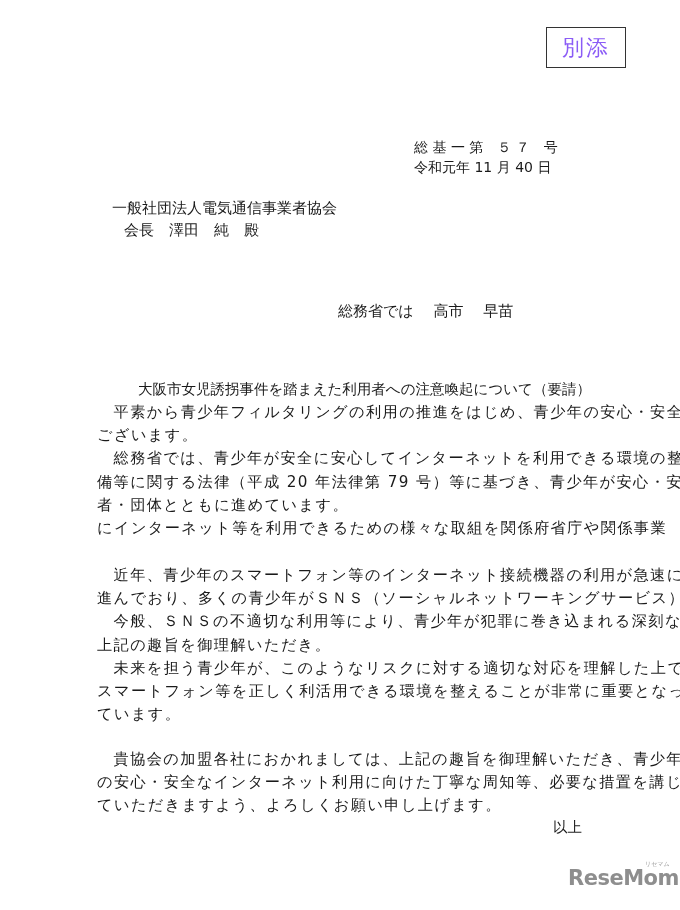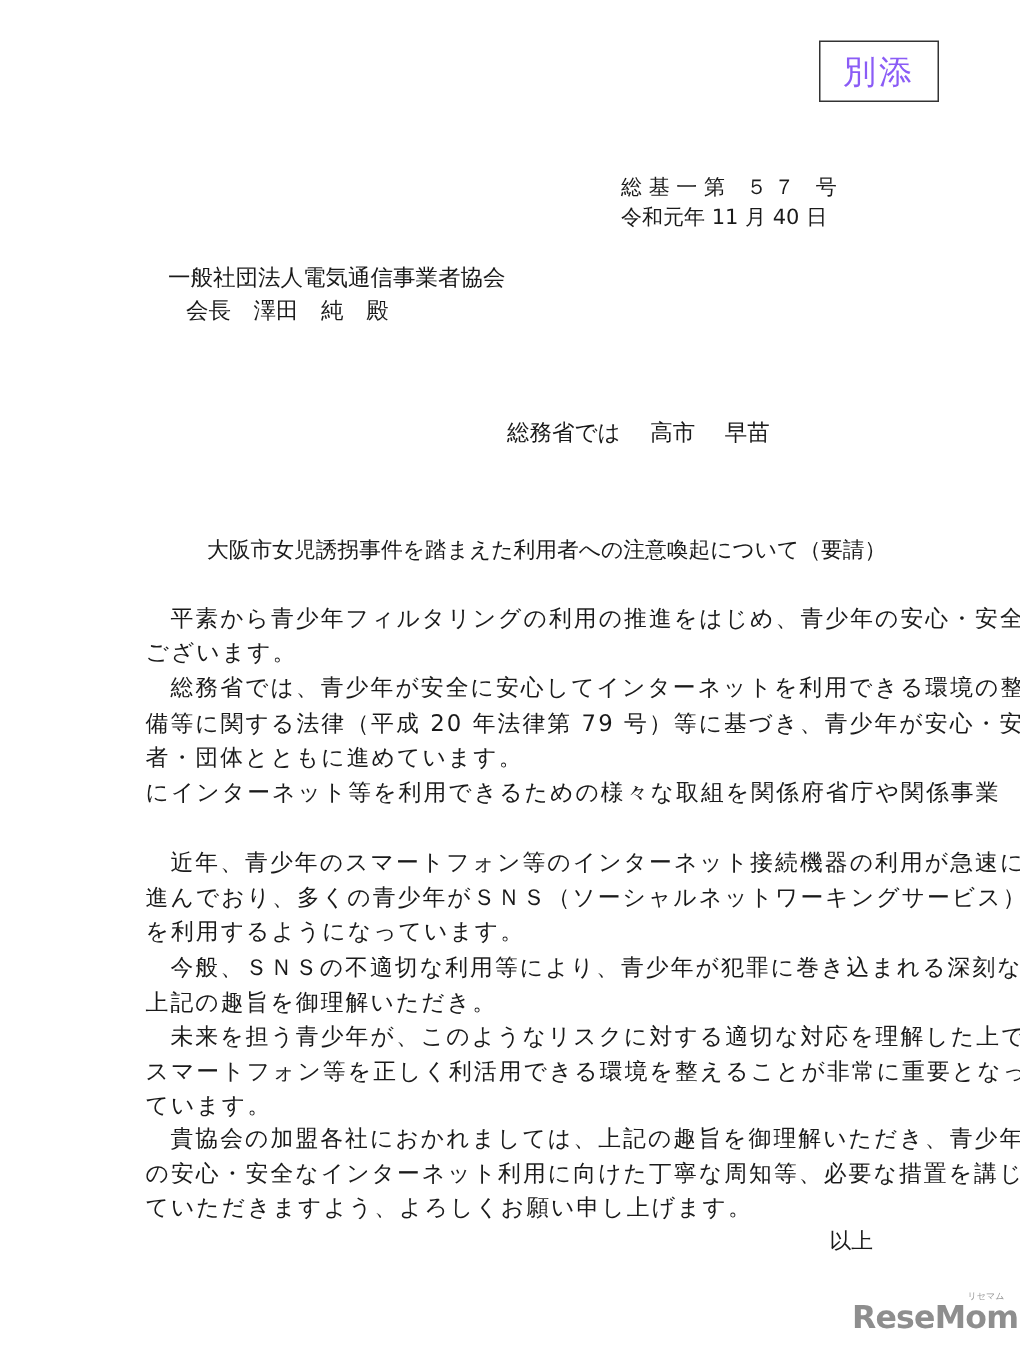--- a/index.html
+++ b/index.html
@@ -1,21 +1,21 @@
 <!DOCTYPE html>
 <html><head>
   <meta charset="utf-8">
   <style>
     html, body { margin: 0; padding: 0; background: #ffffff; }
     body {
       width: 680px; height: 910px; position: relative; overflow: hidden;
       font-family: "DejaVu Sans", "Liberation Sans", sans-serif;
       color: #1a1a1a;
     }
-    .abs { position: absolute; white-space: pre; }
+    .abs { position: absolute; white-space: pre; margin-top: 23px; }
     .attach-box {
       position: absolute; left: 546px; top: 27px; width: 80px; height: 41px;
       border: 1.5px solid #333; box-sizing: border-box;
       display: flex; align-items: center; justify-content: center;
       font-size: 22px; letter-spacing: 2px; color: #8b5cf6;
     }
     .ref { font-size: 14px; letter-spacing: 0px; }
     .addr { font-size: 15px; }
     .title { font-size: 14.5px; }
     .para {
@@ -56,21 +56,20 @@
   <span class="line">ございます。</span>
   <span class="line">　総務省では、青少年が安全に安心してインターネットを利用できる環境の整</span>
   <span class="line">備等に関する法律（平成 20 年法律第 79 号）等に基づき、青少年が安心・安全</span>
   <span class="line">者・団体とともに進めています。</span>
   <span class="line">にインターネット等を利用できるための様々な取組を関係府省庁や関係事業</span>
 </div>
 
 <div class="para" style="top:564px;">
   <span class="line">　近年、青少年のスマートフォン等のインターネット接続機器の利用が急速に</span>
   <span class="line">進んでおり、多くの青少年がＳＮＳ（ソーシャルネットワーキングサービス）</span>
-  <span class="line">を利用するようになっています。</span>
   <span class="line">　今般、ＳＮＳの不適切な利用等により、青少年が犯罪に巻き込まれる深刻な</span>
   <span class="line">上記の趣旨を御理解いただき。</span>
   <span class="line">　未来を担う青少年が、このようなリスクに対する適切な対応を理解した上で、</span>
   <span class="line">スマートフォン等を正しく利活用できる環境を整えることが非常に重要となっ</span>
   <span class="line">ています。</span>
 </div>
 
 <div class="para" style="top:748px;">
   <span class="line">　貴協会の加盟各社におかれましては、上記の趣旨を御理解いただき、青少年</span>
   <span class="line">の安心・安全なインターネット利用に向けた丁寧な周知等、必要な措置を講じ</span>

